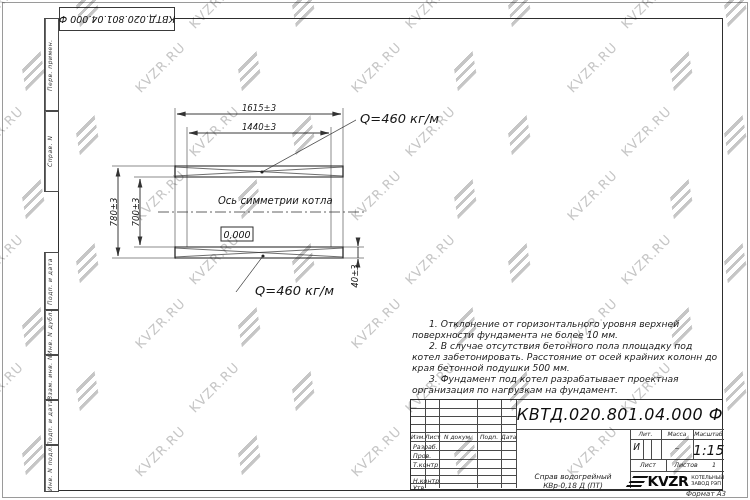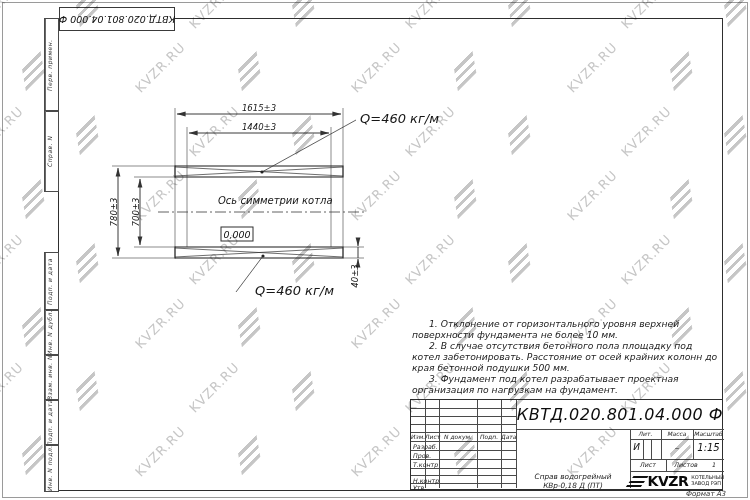--- a/index.html
+++ b/index.html
@@ -203,21 +203,21 @@
     <div id="tb-product">
       <span>Справ водогрейный</span>
       <span>КВр-0,18 Д (ПТ)</span>
     </div>
 
     <span class="tbl" style="left:219px;top:30px;width:31px;">Лит.</span>
     <span class="tbl" style="left:250px;top:30px;width:32px;">Масса</span>
     <span class="tbl" style="left:282px;top:30px;width:31px;">Масштаб</span>
     <span class="tbval" style="left:219px;top:42px;width:13px;font-size:9px;">И</span>
     <span class="tbval" style="left:250px;top:43px;width:32px;font-size:9px;">–</span>
-    <span class="tbval" style="left:282px;top:42px;width:31px;font-size:10px;">1:15</span>
+    <span class="tbval" style="left:282px;top:42px;width:31px;font-size:14px;">1:15</span>
 
     <span class="tbl" style="left:219px;top:61px;width:36px;font-size:6.3px;">Лист</span>
     <span class="tbl" style="left:258px;top:61px;width:34px;font-size:6.3px;">Листов</span>
     <span class="tbl" style="left:296px;top:61px;width:14px;font-size:6.3px;">1</span>
 
     <div id="logo-cell">
       <div id="logo-glyph"></div>
       <span id="logo-word">KVZR</span>
       <span id="logo-company">
         <span>КОТЕЛЬНЫЙ</span>

